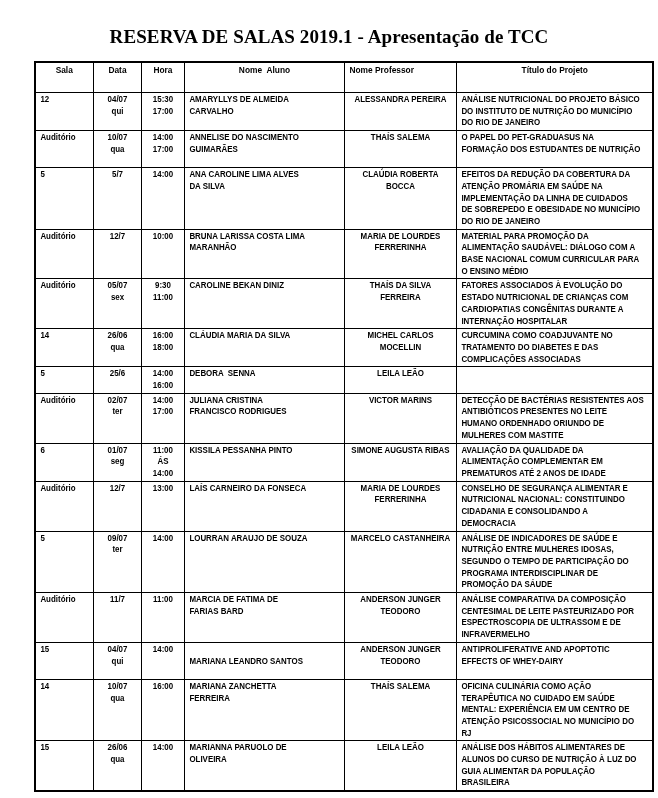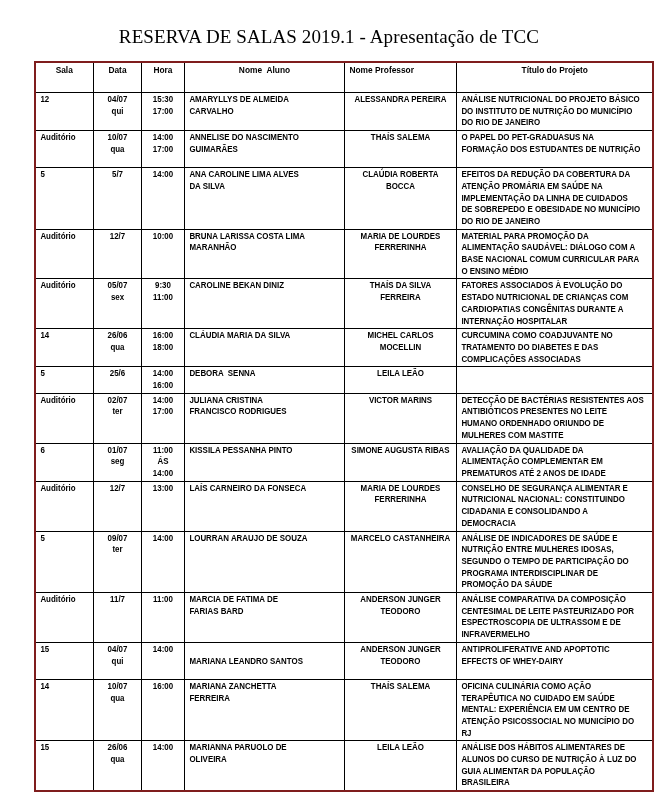--- a/index.html
+++ b/index.html
@@ -14,30 +14,30 @@
     position: relative;
     width: 658px;
     height: 798px;
     background: #ffffff;
   }
   .page-title {
     margin: 26px 0 0 0;
     text-align: center;
     font-family: "Liberation Serif", "DejaVu Serif", serif;
     font-size: 19px;
-    font-weight: 400;
+    font-weight: 700;
     color: #000000;
     letter-spacing: 0.1px;
   }
   table.res {
     border-collapse: collapse;
     table-layout: fixed;
     margin: 13px 0 0 34px;
     width: 618px;
-    border: 2px solid #7f1d1d;
+    border: 2px solid #000000;
   }
   th, td {
     border: 1px solid #000000;
     vertical-align: top;
     padding: 1px 0;
     overflow: hidden;
   }
   thead th { height: 27px; }
   .cell {
     font-family: "Liberation Sans", "DejaVu Sans", sans-serif;

